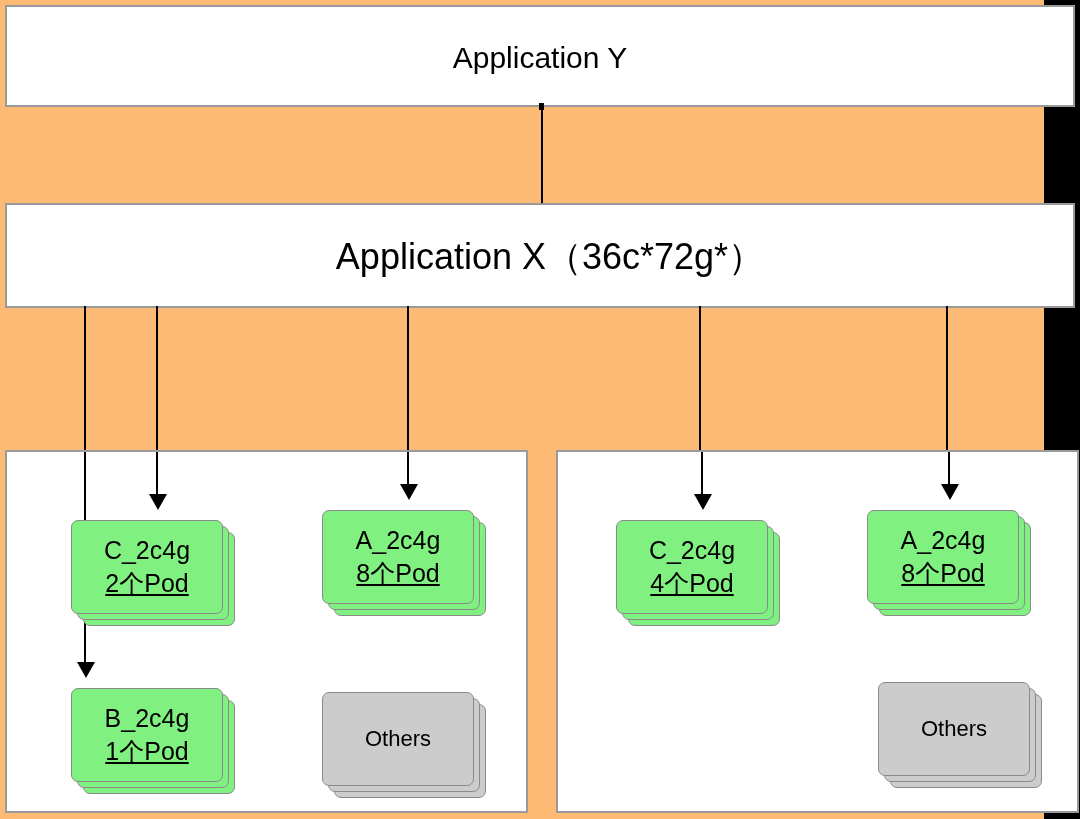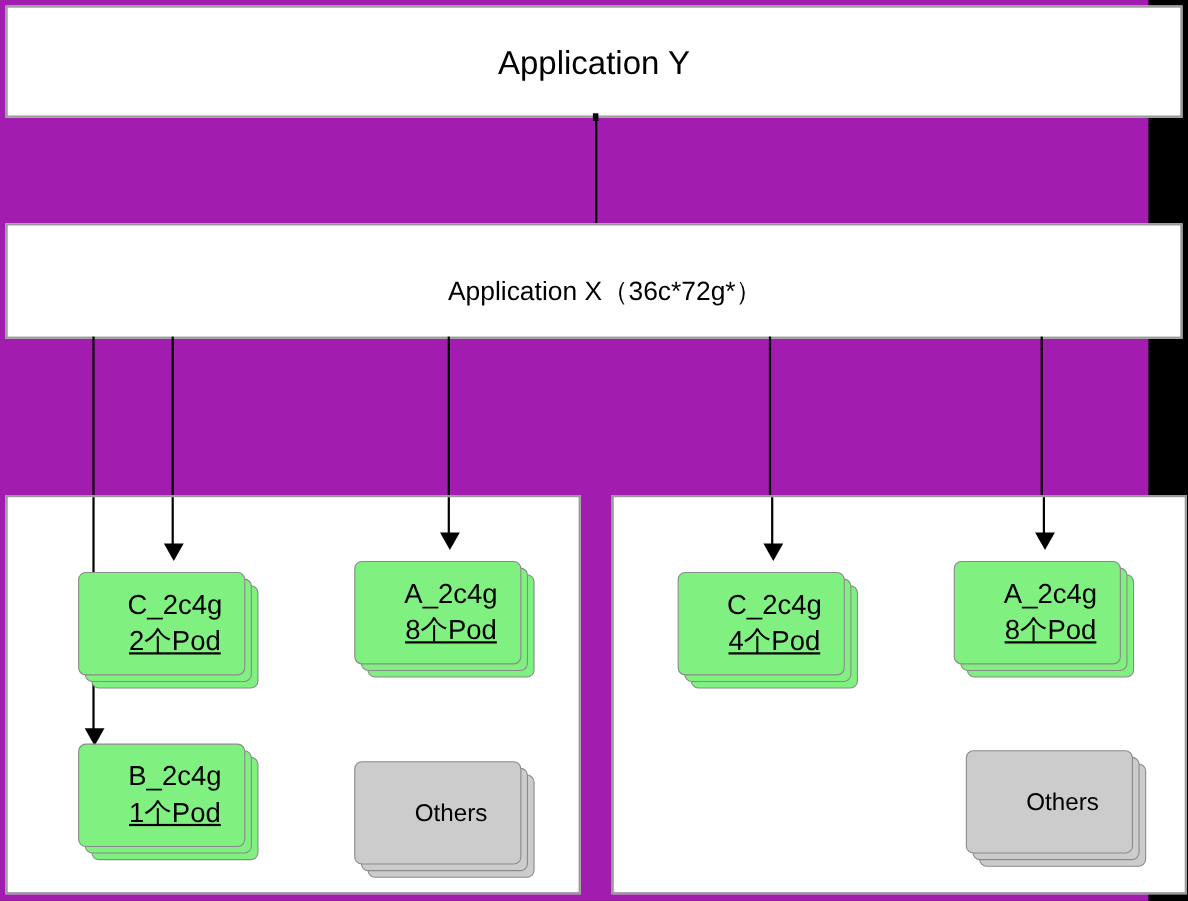--- a/index.html
+++ b/index.html
@@ -12,21 +12,21 @@
     width: 1080px;
     height: 819px;
     overflow: hidden;
     font-family: "Liberation Sans", "DejaVu Sans", sans-serif;
   }
 
   #canvas {
     position: relative;
     width: 1044px;
     height: 819px;
-    background: #a21caf;
+    background: #fdba74;
   }
 
   
   .panel {
     position: absolute;
     background: #ffffff;
     border: 2px solid #9a9a9a;
     box-sizing: border-box;
   }
 
@@ -52,22 +52,22 @@
   }
 
   
   #app-x {
     left: 5px;
     top: 203px;
     width: 1070px;
     height: 105px;
   }
   #app-x .panel-title {
-    top: 44px;
-    font-size: 24px;
+    top: 28px;
+    font-size: 36px;
     padding-left: 20px;
   }
 
   
   #node-left {
     left: 5px;
     top: 450px;
     width: 523px;
     height: 363px;
   }
@@ -107,21 +107,20 @@
     height: 94px;
     display: flex;
     flex-direction: column;
     align-items: center;
     justify-content: center;
     color: #000000;
     font-size: 25px;
     line-height: 1.25;
     z-index: 5;
     pointer-events: none;
-    padding-left: 12px;
   }
   .card-stack .label .line2 { margin-top: 1px; text-decoration: underline; }
 
   
   .card-stack.gray .label {
     font-size: 22px;
   }
 
   
   .conn {
@@ -195,21 +194,21 @@
     <div class="card-stack green" style="left:315px; top:58px;">
       <div class="layer l3"></div>
       <div class="layer l2"></div>
       <div class="layer l1"></div>
       <div class="label">
         <span class="line1">A_2c4g</span>
         <span class="line2">8个Pod</span>
       </div>
     </div>
 
-    <div class="card-stack green" style="left:64px; top:224px;text-align:right;">
+    <div class="card-stack green" style="left:64px; top:236px;text-align:right;">
       <div class="layer l3"></div>
       <div class="layer l2"></div>
       <div class="layer l1"></div>
       <div class="label">
         <span class="line1">B_2c4g</span>
         <span class="line2">1个Pod</span>
       </div>
     </div>
 
     <div class="card-stack gray" style="left:315px; top:240px;">

